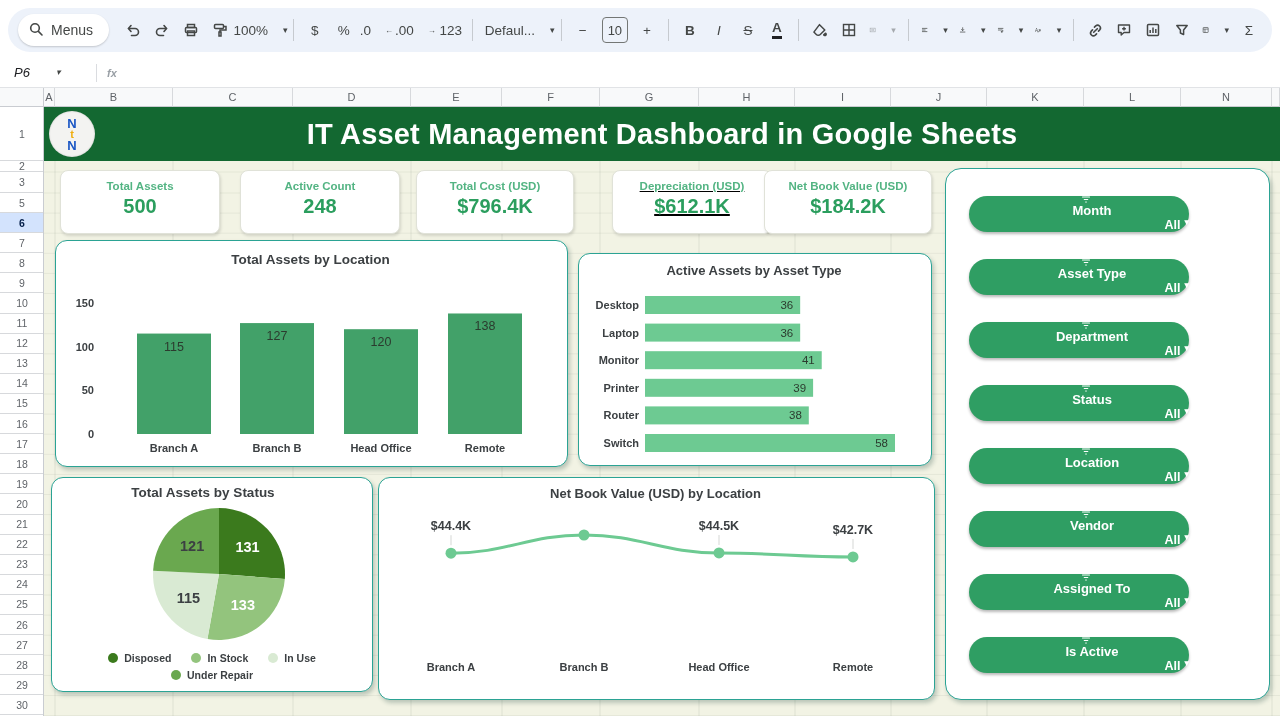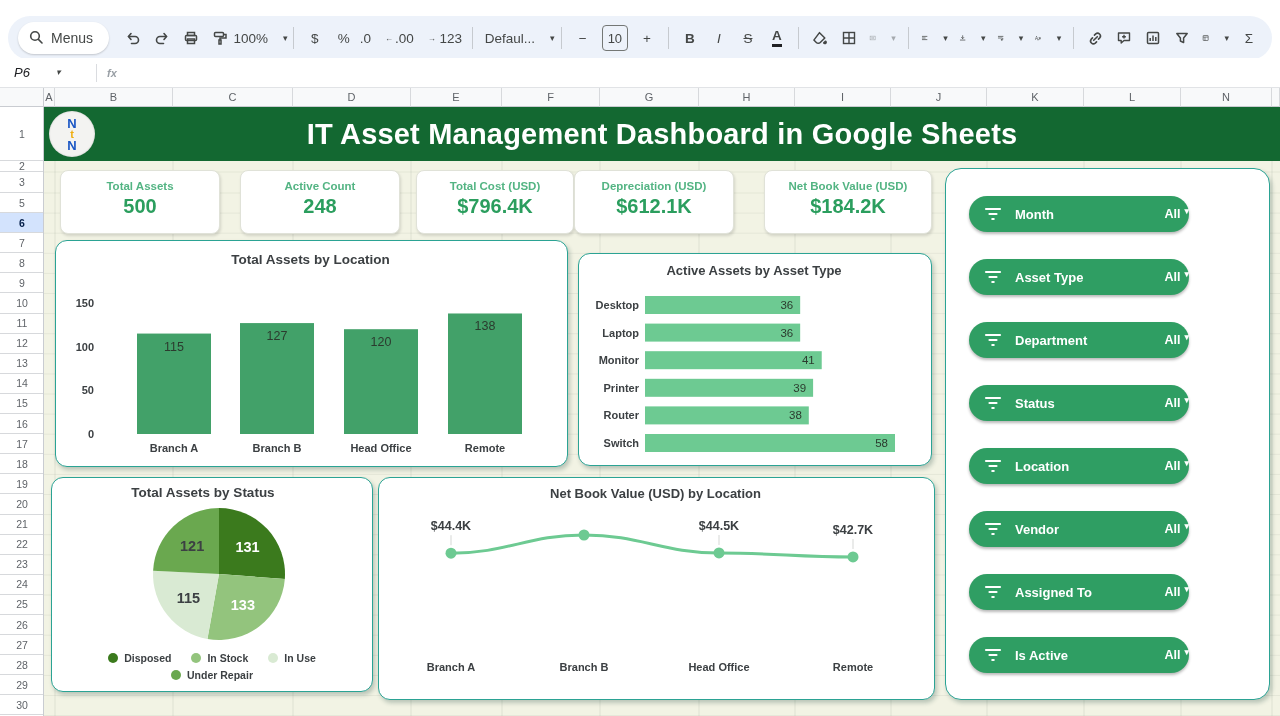--- a/index.html
+++ b/index.html
@@ -1,19 +1,19 @@
 <!DOCTYPE html>
 <html style="--banner: #136831; --cream: #f2f3e4; --teal: #2ba394; --kpilab: #53b483; --kpival: #2b9e5e; --slicer: #2f9e63;"><head>
 <meta charset="utf-8">
 <style>
   * { margin:0; padding:0; box-sizing:border-box; font-family:"Liberation Sans", sans-serif; }
   html,body { width:1280px; height:716px; background:#fff; overflow:hidden; position:relative; }
 
   
-  .topbar { position:absolute; left:0; top:0; width:1280px; height:58px; background:#fff;margin-top:8px; }
+  .topbar { position:absolute; left:0; top:0; width:1280px; height:58px; background:#fff; }
   .toolbar-pill { position:absolute; left:8px; top:8px; width:1264px; height:44px;
     background:#edf2fa; border-radius:22px; display:flex; align-items:center; padding:0 10px; gap:3px; }
   .tbtn { height:30px; min-width:26px; padding:0 4px; border-radius:4px; display:flex; align-items:center;
     justify-content:center; color:#444746; font-size:13.5px; gap:15px; cursor:default; }
   .tbtn svg { display:block; }
   .sep { width:1px; height:22px; background:#c6cacf; margin:0 5px; flex:none; }
   .menus-pill { background:#fff; height:32px; border-radius:16px; padding:0 16px 0 10px; display:flex;
     align-items:center; gap:7px; color:#444746; font-size:14px; box-shadow:0 1px 2px rgba(0,0,0,.18); margin-right:8px; }
   .caret { font-size:9px; color:#444746; line-height:1; }
   .fsbox { width:34px; height:26px; border:1px solid #747775; border-radius:4px; display:flex;
@@ -62,21 +62,21 @@
   .kpi .lab { font-size:11.5px; font-weight:bold; color:var(--kpilab); }
   .kpi .val { font-size:20px; font-weight:bold; color:var(--kpival); margin-top:3px; }
 
   .card { position:absolute; background:#fff; border:1.6px solid var(--teal); border-radius:12px;
     box-shadow:2px 3px 4px rgba(20,60,50,.25); z-index:3; overflow:hidden; }
   .panel { position:absolute; background:#fff; border:1.6px solid var(--teal); border-radius:16px;
     box-shadow:2px 3px 4px rgba(20,60,50,.25); z-index:3; }
 
   .slicer { position:absolute; left:23px; width:220px; height:36px; border-radius:18px;
     background:var(--slicer); display:flex; align-items:center; padding:0 0 0 14px;
-    box-shadow:0 2px 3px rgba(0,0,0,.28); cursor:default; }
+    box-shadow:0 2px 3px rgba(0,0,0,.28); cursor:default;flex-direction:column; }
   .slicer .slab { color:#fff; font-size:13px; font-weight:bold; margin-left:12px; }
   .slicer .sval { margin-left:auto; color:#fff; font-size:12.5px; font-weight:bold;
     display:flex; align-items:flex-start; gap:4px; }
   .slicer .caret { color:#fff; }
 
   .legend-row { position:absolute; left:0; width:100%; display:flex; justify-content:center; gap:20px; z-index:4; }
   .legend-item { display:flex; align-items:center; gap:6px; font-size:10.5px; font-weight:bold; color:#3c4043; }
   .legend-dot { width:10px; height:10px; border-radius:50%; flex:none; }
 </style>
 </head>
@@ -388,21 +388,21 @@
        <div class="val">500</div>
      </div>
       <div class="kpi" style="left:196px; top:63px; width:160px;">
        <div class="lab">Active Count</div>
        <div class="val">248</div>
      </div>
       <div class="kpi" style="left:372px; top:63px; width:158px;">
        <div class="lab">Total Cost (USD)</div>
        <div class="val">$796.4K</div>
      </div>
-      <div class="kpi" style="left:530px; top:63px; width:160px;">
+      <div class="kpi" style="left:568px; top:63px; width:160px;text-decoration:underline;">
        <div class="lab">Depreciation (USD)</div>
        <div class="val">$612.1K</div>
      </div>
       <div class="kpi" style="left:720px; top:63px; width:168px;">
        <div class="lab">Net Book Value (USD)</div>
        <div class="val">$184.2K</div>
      </div>
     </div>
 
   <div class="card" id="card-bar" style="left:11px;  top:133px; width:513px; height:227px;"><svg width="509" height="223" viewBox="0 0 509 223">

